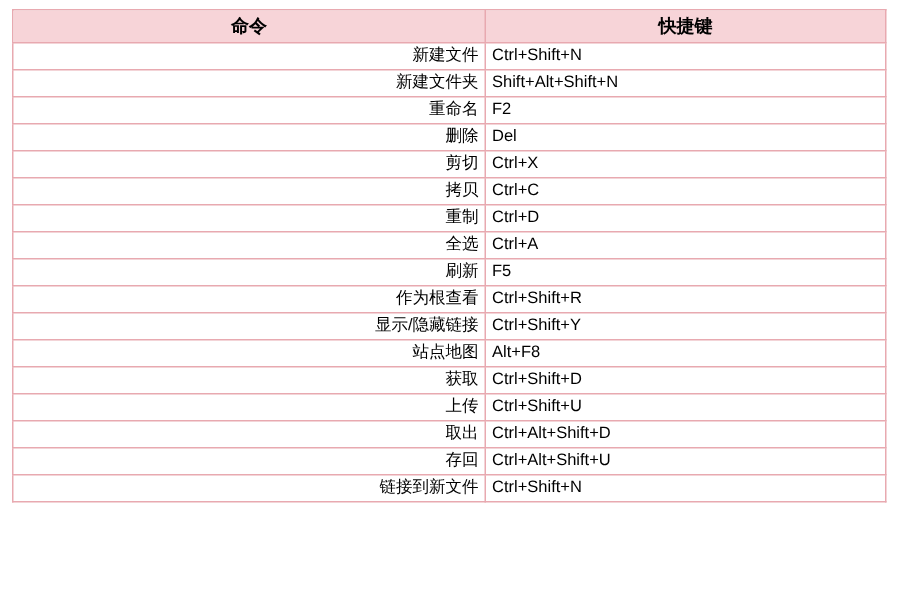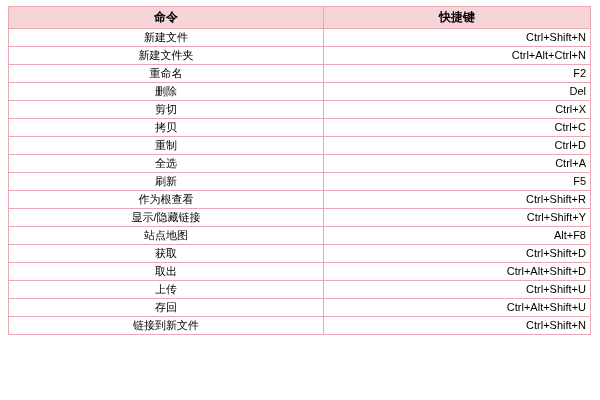--- a/index.html
+++ b/index.html
@@ -40,22 +40,22 @@
     background: #f7d4d8;
     font-weight: bold;
     text-align: center;
     font-size: 12px;
     height: 21px;
     line-height: 21px;
     color: #000000;
   }
   col.col-cmd { width: 315px; }
   col.col-key { width: 267px; }
-  td.cmd { text-align: center; }
-  td.key { text-align: right; }
+  td.cmd { text-align: right; }
+  td.key { text-align: left; }
 </style>
 </head>
 <body>
 
 <div class="sheet">
   <table class="shortcut-table">
     <colgroup>
       <col class="col-cmd">
       <col class="col-key">
     </colgroup>
@@ -65,21 +65,21 @@
         <th>快捷键</th>
       </tr>
     </thead>
     <tbody id="table-body">
         <tr>
           <td class="cmd">新建文件</td>
           <td class="key">Ctrl+Shift+N</td>
         </tr>
         <tr>
           <td class="cmd">新建文件夹</td>
-          <td class="key">Ctrl+Alt+Ctrl+N</td>
+          <td class="key">Shift+Alt+Shift+N</td>
         </tr>
         <tr>
           <td class="cmd">重命名</td>
           <td class="key">F2</td>
         </tr>
         <tr>
           <td class="cmd">删除</td>
           <td class="key">Del</td>
         </tr>
         <tr>
@@ -112,26 +112,26 @@
         </tr>
         <tr>
           <td class="cmd">站点地图</td>
           <td class="key">Alt+F8</td>
         </tr>
         <tr>
           <td class="cmd">获取</td>
           <td class="key">Ctrl+Shift+D</td>
         </tr>
         <tr>
+          <td class="cmd">上传</td>
+          <td class="key">Ctrl+Shift+U</td>
+        </tr>
+        <tr>
           <td class="cmd">取出</td>
           <td class="key">Ctrl+Alt+Shift+D</td>
-        </tr>
-        <tr>
-          <td class="cmd">上传</td>
-          <td class="key">Ctrl+Shift+U</td>
         </tr>
         <tr>
           <td class="cmd">存回</td>
           <td class="key">Ctrl+Alt+Shift+U</td>
         </tr>
         <tr>
           <td class="cmd">链接到新文件</td>
           <td class="key">Ctrl+Shift+N</td>
         </tr>
       </tbody>

